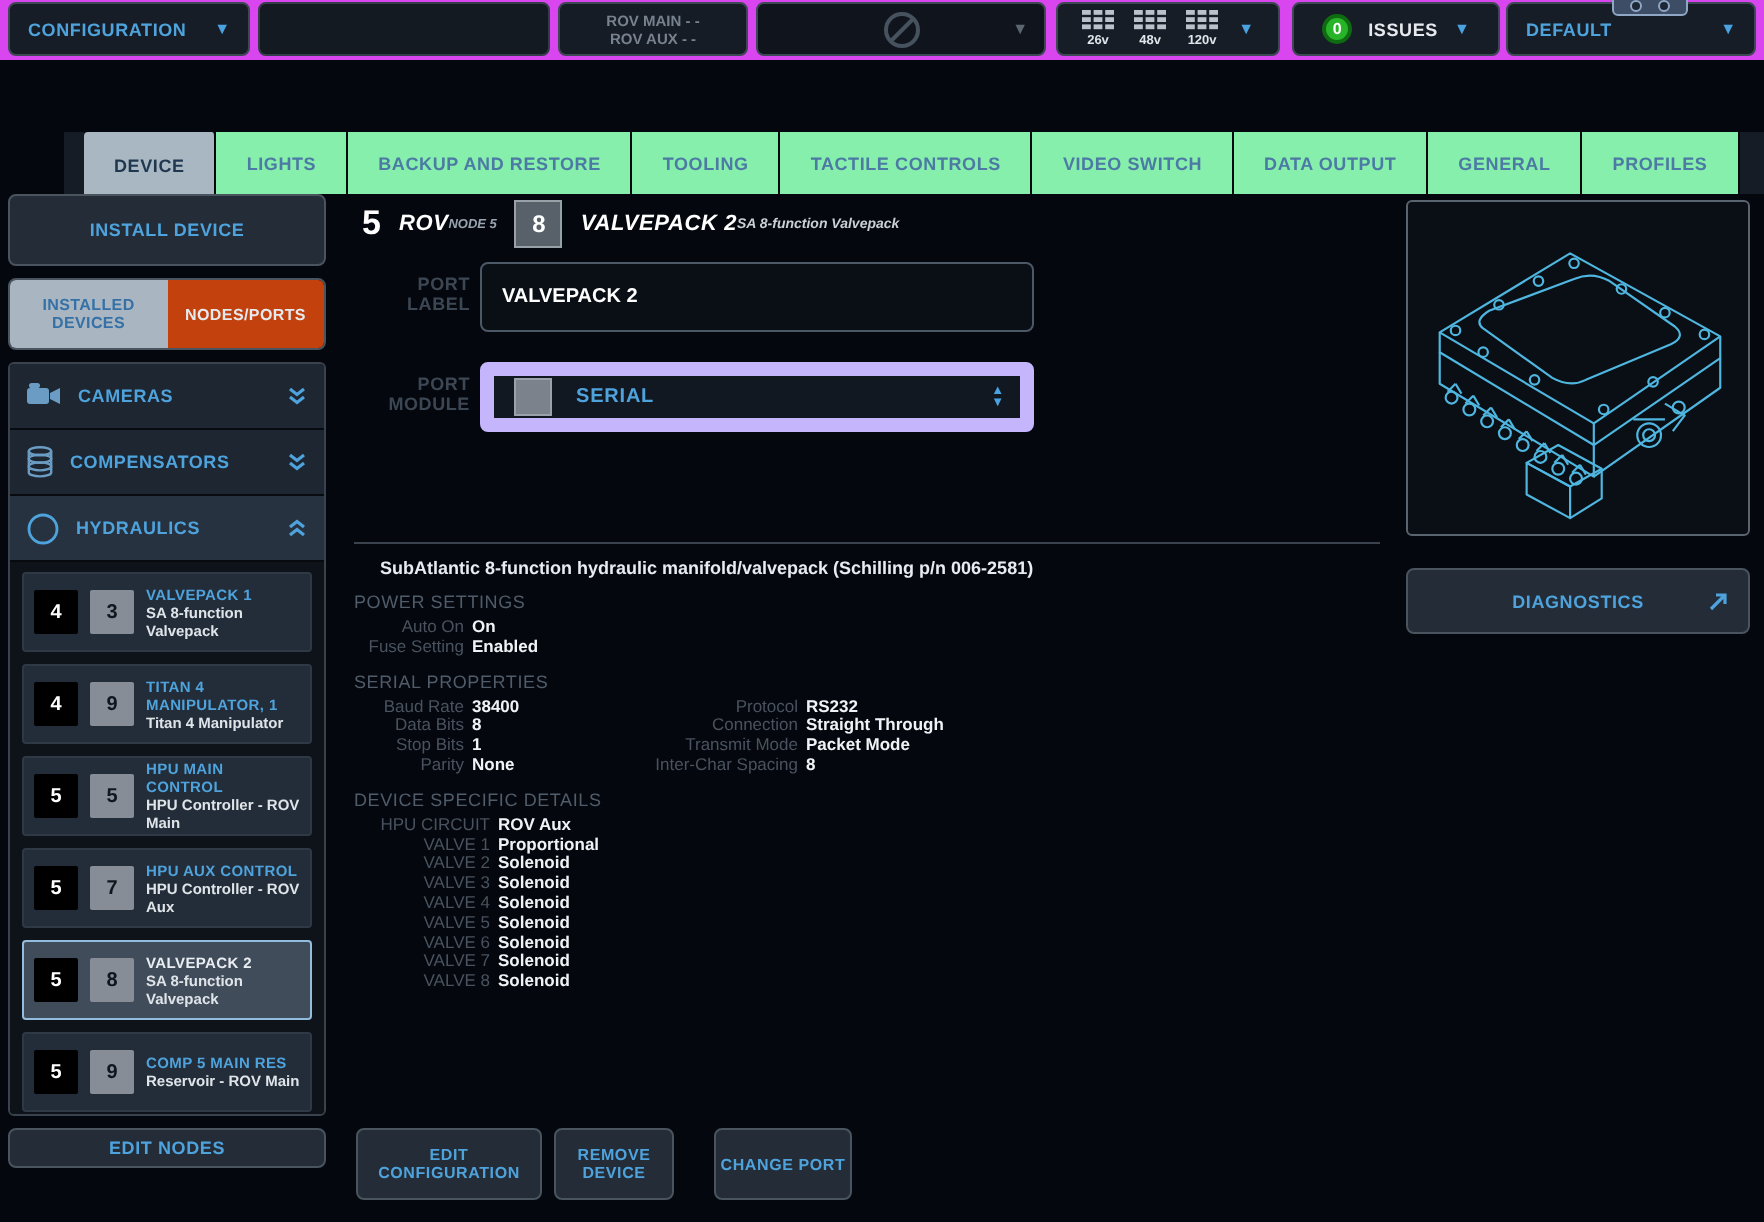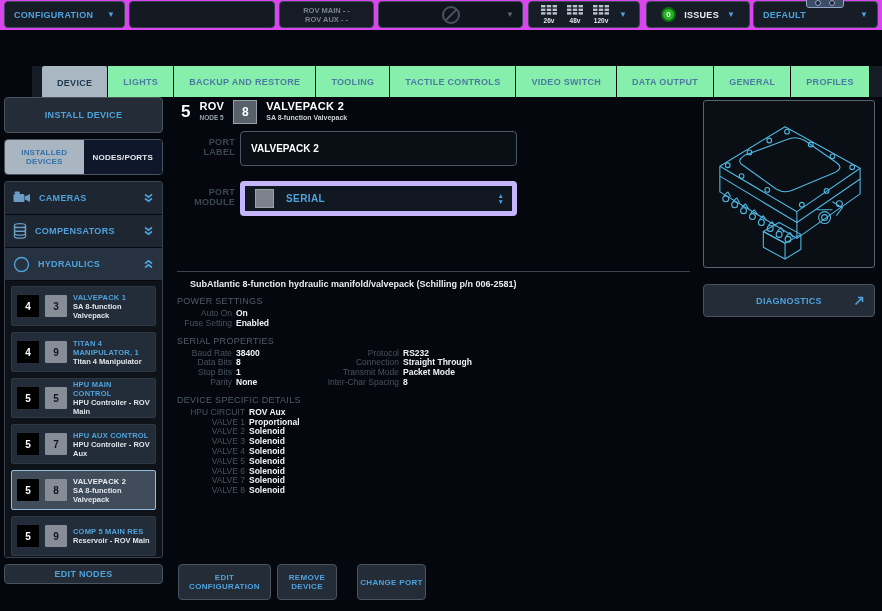--- a/index.html
+++ b/index.html
@@ -42,21 +42,21 @@
   
   .btn{background:#232c37;border:1px solid #49545f;border-radius:4px;color:#4fa3dc;font-weight:bold;font-size:9px;
     letter-spacing:.3px;display:flex;align-items:center;justify-content:center;cursor:pointer;text-align:center;}
   
   .sb-install{position:absolute;left:4px;top:97px;width:159px;height:36px;}
   .sb-toggle{position:absolute;left:4px;top:139px;width:159px;height:36px;border:1px solid #49545f;border-radius:4px;
     overflow:hidden;display:flex;}
   .sb-toggle .half{flex:1;display:flex;align-items:center;justify-content:center;font-size:8px;font-weight:bold;
     letter-spacing:.2px;cursor:pointer;text-align:center;line-height:9px;padding:0 6px;}
   .half.sel{background:#a9b6c2;color:#3571a6;}
-  .half.unsel{background:#0f172a;color:#e6eaee;}
+  .half.unsel{background:#c2410c;color:#e6eaee;}
   .accordion{position:absolute;left:4px;top:181px;width:159px;height:377px;background:#0d1218;border:1px solid #39424d;
     border-radius:3px;display:flex;flex-direction:column;overflow:hidden;}
   .group-hd{height:33px;flex:0 0 33px;background:#1d2631;border-bottom:1px solid #070b10;display:flex;align-items:center;
     padding:0 8px;gap:8px;cursor:pointer;}
   .group-hd.open{background:#273240;}
   .group-hd .g-label{font-size:9px;font-weight:bold;color:#4fa3dc;letter-spacing:.3px;}
   .group-hd .chev{margin-left:auto;}
   .dev-list{flex:1;padding:5px 6px;display:flex;flex-direction:column;gap:6px;overflow:hidden;background:#0e1319;}
   .dev-item{flex:0 0 40px;background:#232d39;border:1px solid #2f3945;border-radius:2px;display:flex;align-items:center;
     padding:0 5px;gap:6px;cursor:pointer;}
@@ -65,32 +65,32 @@
   .numbox.node{background:#000;color:#fff;}
   .numbox.port{background:#868d96;color:#10161d;}
   .dev-txt{display:flex;flex-direction:column;line-height:9px;}
   .dev-title{font-size:7.5px;font-weight:bold;color:#4fa3dc;letter-spacing:.2px;}
   .dev-item.sel .dev-title{color:#e9eef3;}
   .dev-sub{font-size:7.5px;font-weight:bold;color:#dfe4e9;}
   .sb-editnodes{position:absolute;left:4px;top:564px;width:159px;height:20px;}
   
   .main-hd{position:absolute;left:181px;top:99px;height:26px;display:flex;align-items:center;gap:9px;}
   .node-num{font-size:17px;font-weight:bold;color:#fff;}
-  .stack{display:flex;flex-direction:column;line-height:11px;}
+  .stack{display:flex;flex-direction:row;line-height:11px;font-style:italic;}
   .stack .big{font-size:11px;font-weight:bold;color:#fff;letter-spacing:.3px;}
   .stack .small{font-size:6.5px;font-weight:bold;color:#9aa4ae;}
   .portbox{width:24px;height:24px;background:#58606a;border:1px solid #98a0a8;color:#fff;font-size:12px;font-weight:bold;
     display:flex;align-items:center;justify-content:center;}
   .stack .sub{font-size:7px;font-weight:bold;color:#c9d0d6;}
   
   .fld-label{position:absolute;left:175px;width:60px;text-align:right;font-size:9px;font-weight:bold;color:#3d4754;
     letter-spacing:.3px;line-height:10px;}
   .port-input{position:absolute;left:240px;top:131px;width:277px;height:35px;background:#0a0f16;border:1px solid #4d5866;
     border-radius:4px;color:#fff;font-size:10px;font-weight:bold;font-family:"Liberation Sans",sans-serif;padding:0 10px;outline:none;}
-  .module-dd{position:absolute;left:240px;top:181px;width:277px;height:35px;background:#111822;border:5px solid #c4b5fd;
+  .module-dd{position:absolute;left:240px;top:181px;width:277px;height:35px;background:#111822;border:7px solid #c4b5fd;
     border-radius:4px;display:flex;align-items:center;cursor:pointer;}
   .swatch{width:19px;height:19px;background:#7b828b;border:1px solid #9aa1a9;margin-left:10px;}
   .module-val{color:#4fa3dc;font-size:10px;font-weight:bold;letter-spacing:.4px;margin-left:12px;}
   .updown{margin-left:auto;margin-right:8px;display:flex;flex-direction:column;line-height:6px;}
   .updown span{font-size:6.5px;color:#4aa3e0;}
   .divider{position:absolute;left:177px;top:271px;width:513px;height:1px;background:#39424d;}
   
   .info{position:absolute;left:177px;top:279px;width:516px;font-size:8.5px;}
   .sec{margin-bottom:7px;}
   .sec-title{color:#515c6a;font-size:9px;letter-spacing:.3px;margin-bottom:3px;}

